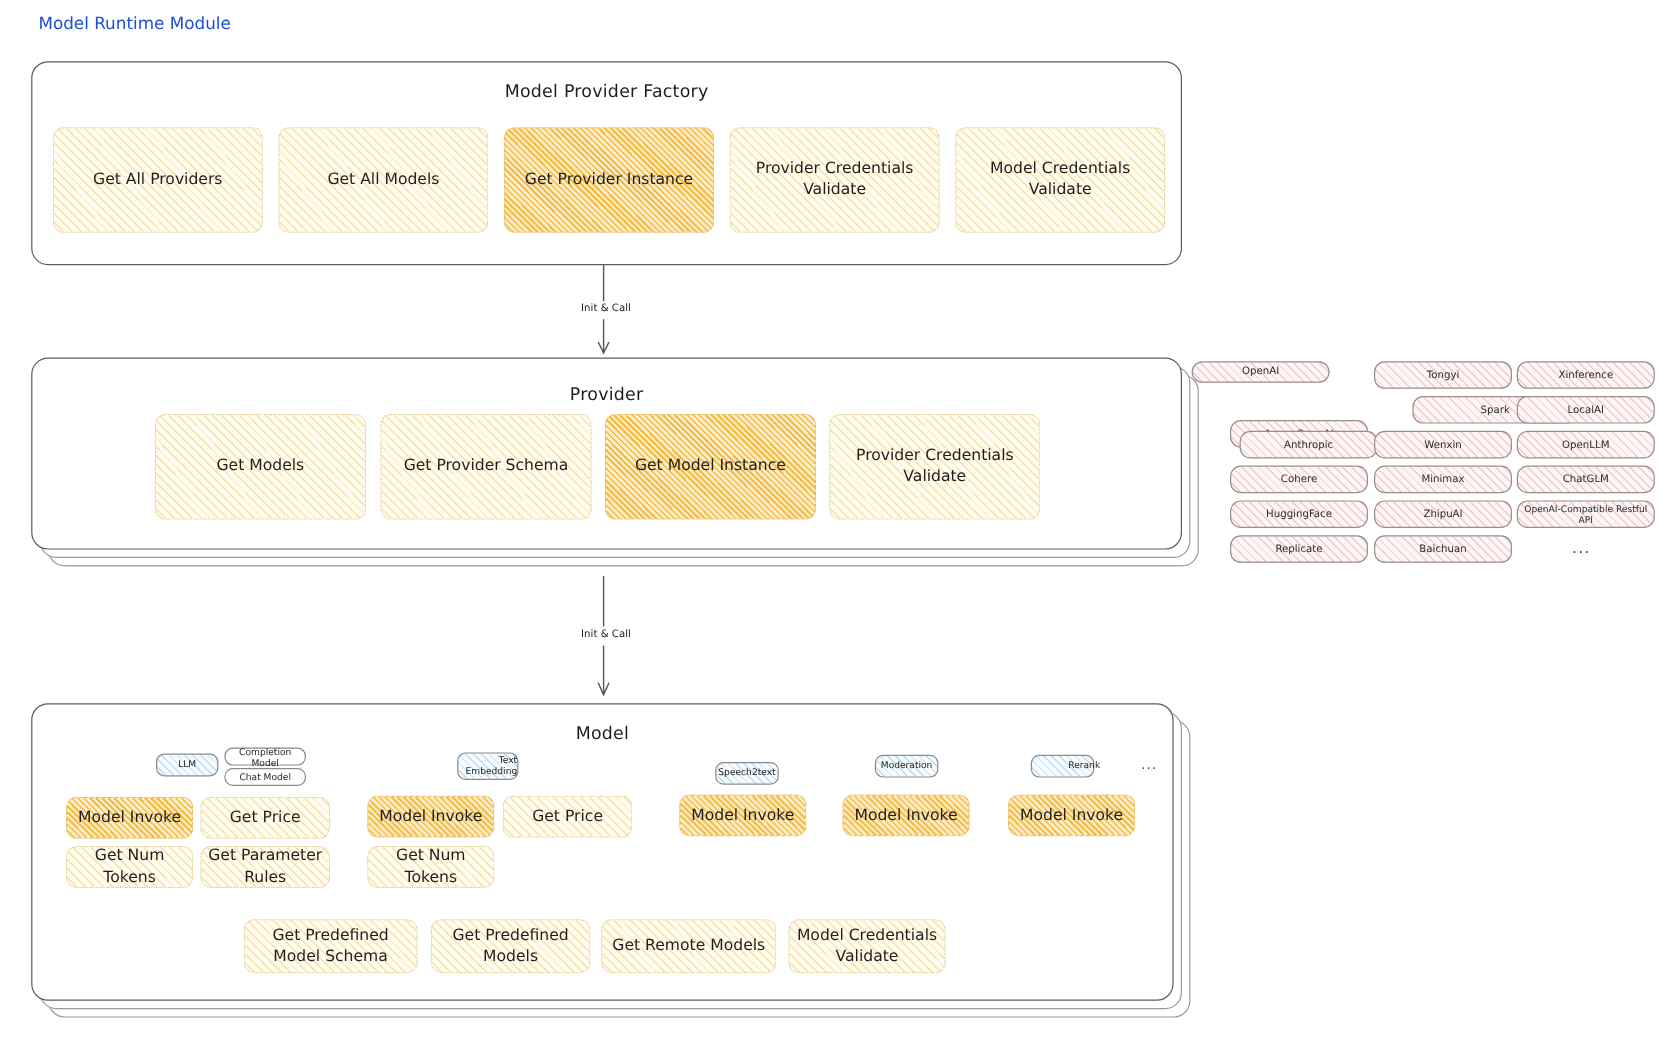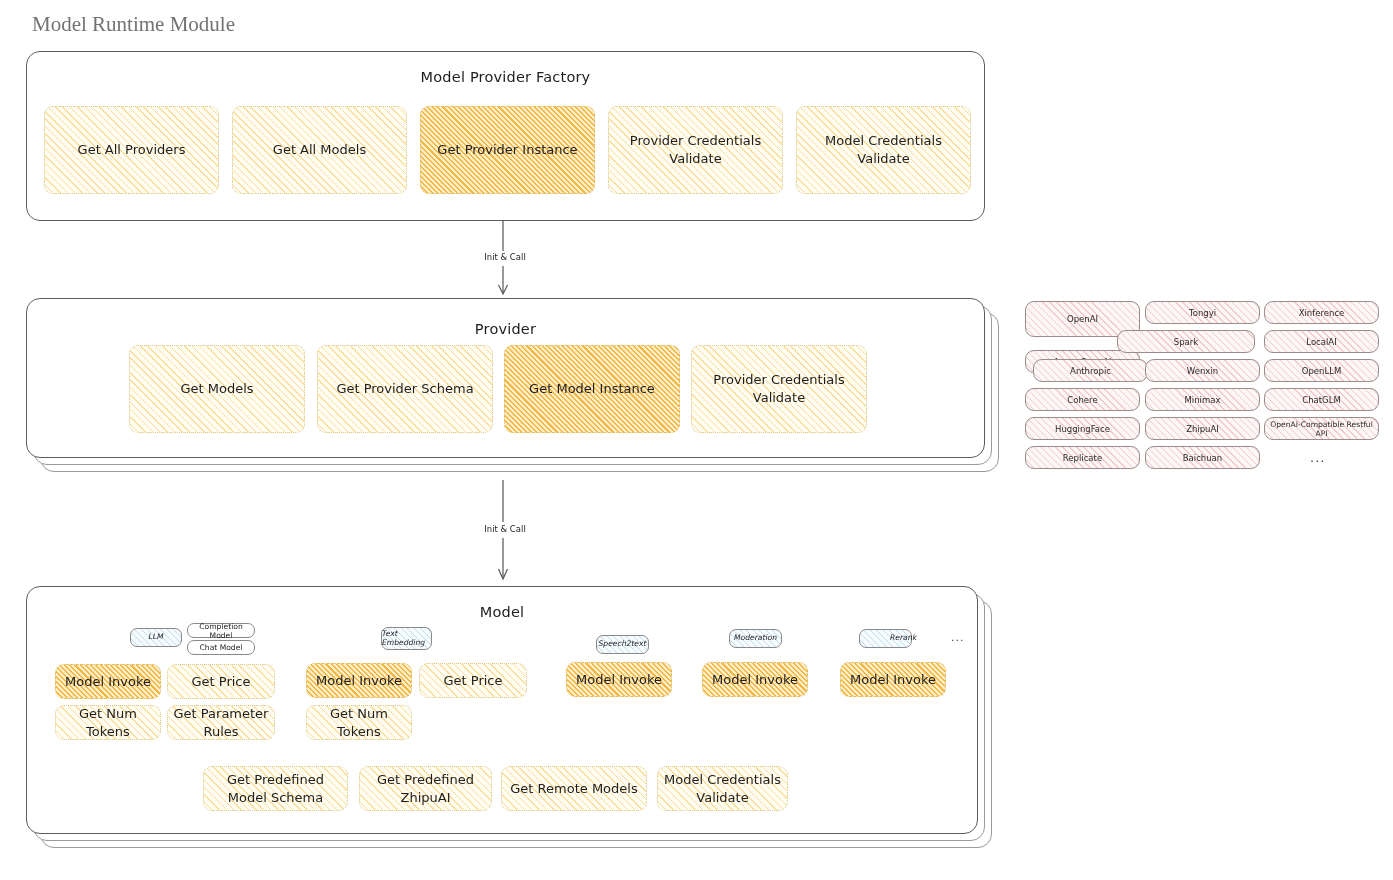--- a/index.html
+++ b/index.html
@@ -86,37 +86,36 @@
     box-sizing:border-box;
     border:1.2px solid #8a8a8a;
     border-radius:7px;
     background-color:#f6fbfe;
     background-image:repeating-linear-gradient(45deg,
         rgba(110,175,225,.40) 0px,
         rgba(110,175,225,.40) 1px,
         rgba(255,255,255,0) 1px,
         rgba(255,255,255,0) 4.6px);
     display:flex;align-items:center;justify-content:center;
-    font-size:7.6px;color:#1e1e1e;text-align:left;line-height:1.15;font-style:italic;
+    font-size:7.6px;color:#1e1e1e;text-align:right;line-height:1.15;
   }
   .wtag{
     position:absolute;
     box-sizing:border-box;
     border:1.2px solid #8a8a8a;
     border-radius:7px;
     background:#ffffff;
     display:flex;align-items:center;justify-content:center;
     font-size:7.6px;color:#1e1e1e;text-align:center;
   }
 
   .title{
     position:absolute;
-    font-size:21px;
-    color:#737373;
-    font-family:Liberation Serif, serif;
+    font-size:14px;
+    color:#1d4ed8;
   }
   .arrowlbl{
     position:absolute;
     font-size:8.5px;
     color:#1e1e1e;
     text-align:center;
     white-space:nowrap;
   }
   .ell{
     position:absolute;
@@ -150,29 +149,29 @@
 <div class="panel" style="left:26px;top:298px;width:959px;height:160px;"></div>
 <div class="panel-title" style="left:26px;top:321px;width:959px;">Provider</div>
 
 <div class="ybox" style="left:129px;top:345px;width:176px;height:88px;">Get Models</div>
 <div class="ybox" style="left:317px;top:345px;width:176px;height:88px;">Get Provider Schema</div>
 <div class="ybox strong" style="left:504px;top:345px;width:176px;height:88px;text-align:right;">Get Model Instance</div>
 <div class="ybox" style="left:691px;top:345px;width:176px;height:88px;">Provider Credentials Validate</div>
 
 <div>
 
-  <div class="ppill" style="left:1025px;top:301px;width:115px;height:36px;">OpenAI</div>
+  <div class="ppill" style="left:993px;top:301px;width:115px;height:18px;">OpenAI</div>
   <div class="ppill" style="left:1025px;top:330px;width:115px;height:23px;margin-top:20px;">Azure OpenAI</div>
   <div class="ppill" style="left:1033px;top:359px;width:115px;height:23px;">Anthropic</div>
   <div class="ppill" style="left:1025px;top:388px;width:115px;height:23px;">Cohere</div>
   <div class="ppill" style="left:1025px;top:417px;width:115px;height:23px;">HuggingFace</div>
   <div class="ppill" style="left:1025px;top:446px;width:115px;height:23px;">Replicate</div>
 
   <div class="ppill" style="left:1145px;top:301px;width:115px;height:23px;">Tongyi</div>
-  <div class="ppill" style="left:1117px;top:330px;width:138px;height:23px;">Spark</div>
+  <div class="ppill" style="left:1177px;top:330px;width:138px;height:23px;">Spark</div>
   <div class="ppill" style="left:1145px;top:359px;width:115px;height:23px;">Wenxin</div>
   <div class="ppill" style="left:1145px;top:388px;width:115px;height:23px;">Minimax</div>
   <div class="ppill" style="left:1145px;top:417px;width:115px;height:23px;">ZhipuAI</div>
   <div class="ppill" style="left:1145px;top:446px;width:115px;height:23px;">Baichuan</div>
 
   <div class="ppill" style="left:1264px;top:301px;width:115px;height:23px;">Xinference</div>
   <div class="ppill" style="left:1264px;top:330px;width:115px;height:23px;">LocalAI</div>
   <div class="ppill" style="left:1264px;top:359px;width:115px;height:23px;">OpenLLM</div>
   <div class="ppill" style="left:1264px;top:388px;width:115px;height:23px;">ChatGLM</div>
   <div class="ppill" style="left:1264px;top:417px;width:115px;height:23px;font-size:7.6px;">OpenAI-Compatible Restful API</div>
@@ -211,15 +210,15 @@
 
 <div class="btag" style="left:729px;top:629px;width:53px;height:19px;">Moderation</div>
 <div class="ybox strong" style="left:702px;top:662px;width:106px;height:35px;">Model Invoke</div>
 
 <div class="btag" style="left:859px;top:629px;width:53px;height:19px;padding-left:36px;">Rerank</div>
 <div class="ybox strong" style="left:840px;top:662px;width:106px;height:35px;">Model Invoke</div>
 
 <div class="ell" style="left:951px;top:631px;font-size:11px;">...</div>
 
 <div class="ybox" style="left:203px;top:766px;width:145px;height:45px;">Get Predefined Model Schema</div>
-<div class="ybox" style="left:359px;top:766px;width:133px;height:45px;">Get Predefined ZhipuAI</div>
+<div class="ybox" style="left:359px;top:766px;width:133px;height:45px;">Get Predefined Models</div>
 <div class="ybox" style="left:501px;top:766px;width:146px;height:45px;">Get Remote Models</div>
 <div class="ybox" style="left:657px;top:766px;width:131px;height:45px;">Model Credentials Validate</div>
 
 </body></html>

